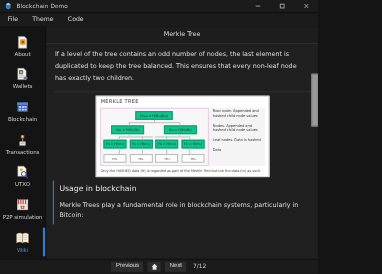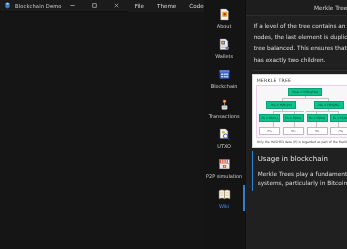--- a/index.html
+++ b/index.html
@@ -13,21 +13,21 @@
     overflow: hidden;
     font-family: "DejaVu Sans", "Liberation Sans", sans-serif;
     color: #e8e8e8;
     -webkit-font-smoothing: antialiased;
   }
   .app {
     width: 289px;
     height: 249px;
     position: relative;
     display: flex;
-    flex-direction: row;
+    flex-direction: column;
     background: #151515;
   }
 
   
   .titlebar {
     height: 11px;
     background: #1b1b1b;
     display: flex;
     align-items: center;
     padding: 0 0 0 4px;

